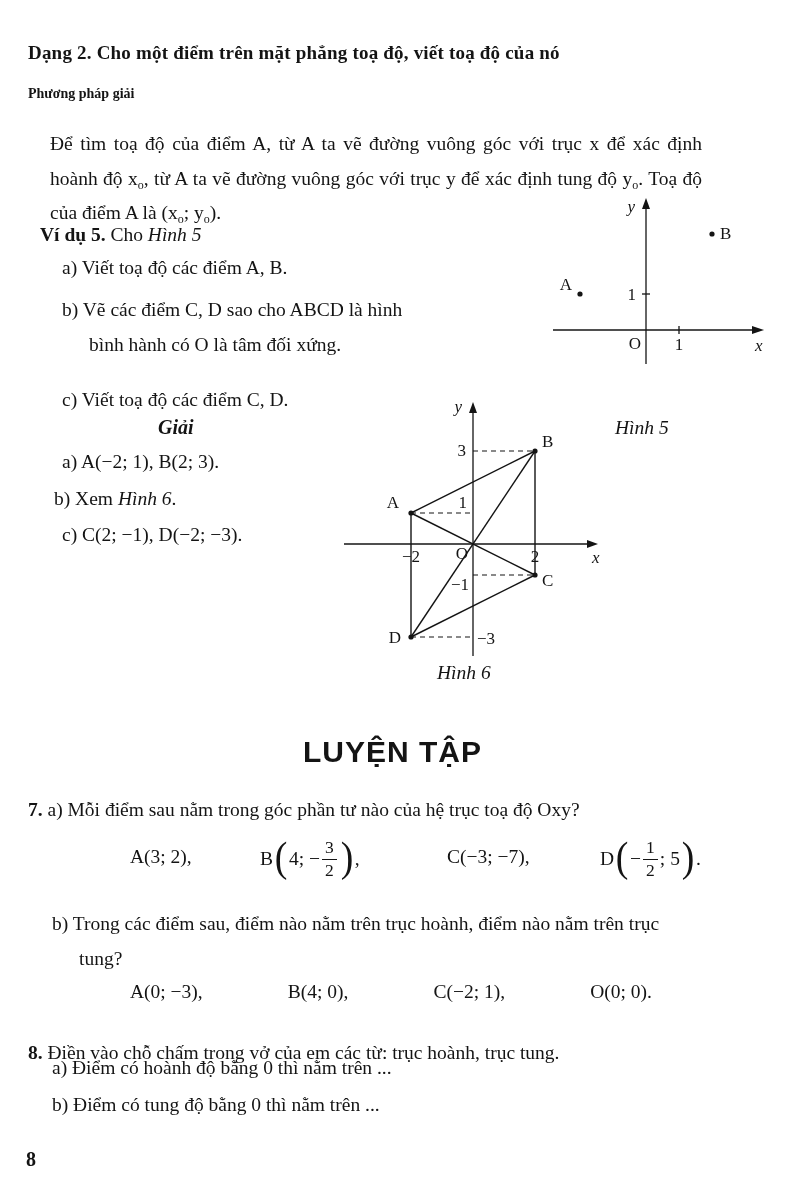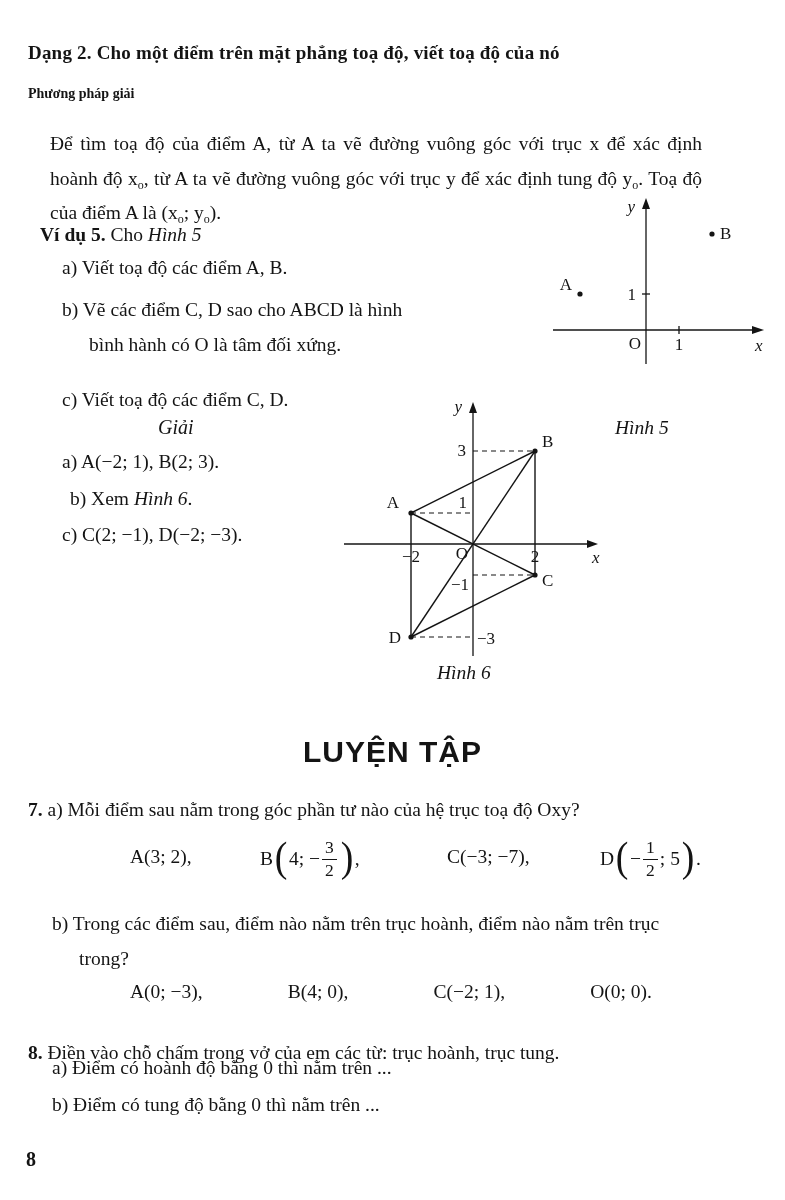--- a/index.html
+++ b/index.html
@@ -12,23 +12,23 @@
   #heading{left:28px;top:42px;font-size:19px;font-weight:bold;width:735px;letter-spacing:0.2px;}
   #method-title{left:28px;top:86px;font-size:14px;font-weight:bold;}
   #method-body{left:50px;top:127px;width:652px;line-height:1.78;text-align:justify;}
   #example-head{left:40px;top:224px;}
   .hang{padding-left:27px;text-indent:-27px;}
   #ex-item-a{left:62px;top:257px;}
   #ex-item-b{left:62px;top:292px;width:318px;line-height:1.8;}
   #ex-item-c{left:62px;top:389px;text-align:center;}
   #fig5{left:543px;top:190px;}
   #fig5-caption{left:615px;top:417px;font-style:italic;}
-  #solution-title{left:158px;top:416px;font-weight:normal;font-style:italic;font-size:20px;}
+  #solution-title{left:158px;top:416px;font-weight:bold;font-style:italic;font-size:20px;}
   #sol-a{left:62px;top:451px;}
-  #sol-b{left:70px;top:488px;}
+  #sol-b{left:54px;top:488px;}
   #sol-c{left:62px;top:524px;}
   #fig6{left:328px;top:394px;}
   #fig6-caption{left:437px;top:662px;font-style:italic;}
   #practice-title{left:0;top:735px;width:785px;text-align:center;
     font-family:"Liberation Sans","DejaVu Sans",sans-serif;font-weight:bold;font-size:30px;letter-spacing:1px;}
   #ex7-a{left:28px;top:799px;width:735px;}
   #ex7-points-a{left:118px;top:830px;width:630px;height:58px;text-align:center;}
   .pt{position:absolute;white-space:nowrap;}
   .pt-plain{top:16px;}
   .pt-frac{top:0;display:inline-flex;align-items:center;height:58px;}
@@ -154,21 +154,21 @@
       <span class="frac">
         <span class="num">1</span>
         <span class="den">2</span>
       </span>
       <span>; 5</span>
       <span class="bp">)</span>
       <span>.</span>
     </span>
 </div>
 
-<div id="ex7-b" class="abs hang">b) Trong các điểm sau, điểm nào nằm trên trục hoành, điểm nào nằm trên trục trong?</div>
+<div id="ex7-b" class="abs hang">b) Trong các điểm sau, điểm nào nằm trên trục hoành, điểm nào nằm trên trục tung?</div>
 
 <div id="ex7-points-b" class="abs">
   <span>A(0; −3),</span>
   <span>B(4; 0),</span>
   <span>C(−2; 1),</span>
   <span>O(0; 0).</span>
 </div>
 
 <div id="ex8-head" class="abs"><span class="b">8.</span><span> Điền vào chỗ chấm trong vở của em các từ: trục hoành, trục tung.</span></div>
 <div id="ex8-a" class="abs">a) Điểm có hoành độ bằng 0 thì nằm trên ...</div>

